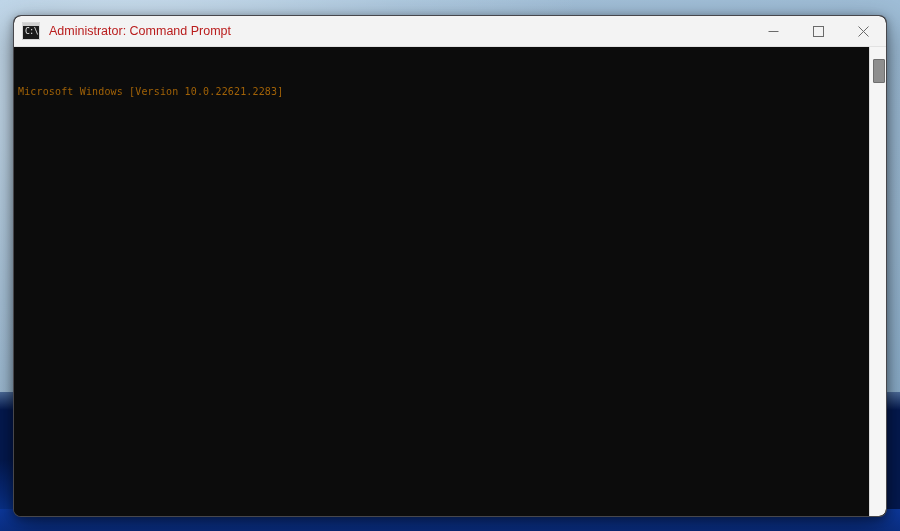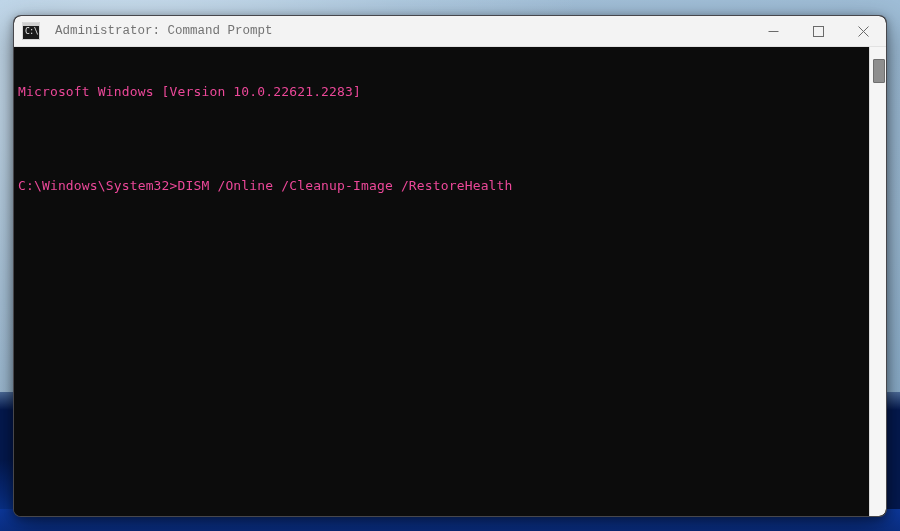--- a/index.html
+++ b/index.html
@@ -113,25 +113,25 @@
   #title-icon .prompt {
     position: absolute;
     left: 2px; top: 4px;
     color: #eaeaea;
     font-family: "DejaVu Sans Mono", monospace;
     font-size: 8px;
     line-height: 9px;
     letter-spacing: -0.5px;
   }
   #title-text {
-    margin-left: 15px;
+    margin-left: 9px;
     font-size: 12.5px;
-    color: #737373;
+    color: #b91c1c;
     white-space: nowrap;
-    font-family: Liberation Mono, monospace;
+    font-family: Liberation Sans, sans-serif;
   }
   #window-controls {
     margin-left: auto;
     display: flex;
     height: 30px;
   }
   .wc-btn {
     width: 45px;
     height: 30px;
     display: flex;
@@ -147,23 +147,23 @@
     position: absolute;
     left: 0; right: 0;
     top: 31px; bottom: 0;
     background: #0c0c0c;
     display: flex;
   }
   #console-text {
     flex: 1 1 auto;
     padding: 6px 0 13px 4px;
     font-family: "DejaVu Sans Mono", monospace;
-    font-size: 13px;
+    font-size: 10px;
     line-height: 15.6px;
-    color: #ec4899;
+    color: #a16207;
     white-space: pre;
     overflow: hidden;
     letter-spacing: 0.15px;
   }
   .console-line { min-height: 15.6px; }
   .console-line.blank { height: 15.6px; }
 
   
   #scrollbar {
     position: relative;
@@ -233,21 +233,20 @@
             <line x1="10.5" y1="0.5" x2="0.5" y2="10.5" stroke-width="1"></line>
           </svg>
         </div>
       </div>
     </div>
 
     <div id="console-area">
       <div id="console-text">
         <div class="console-line">Microsoft Windows [Version 10.0.22621.2283]</div>
         <div class="console-line blank"></div>
-        <div class="console-line">C:\Windows\System32&gt;DISM /Online /Cleanup-Image /RestoreHealth</div>
       </div>
 
       <div id="scrollbar">
         <div id="scroll-thumb"></div>
       </div>
     </div>
 
   </div>
 </div>
 

